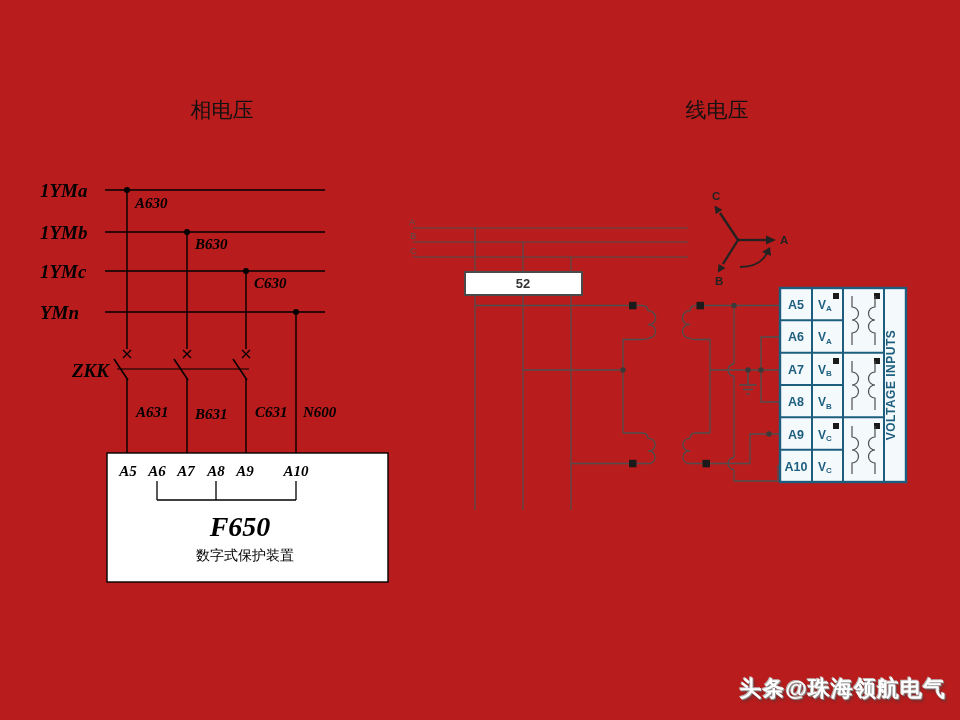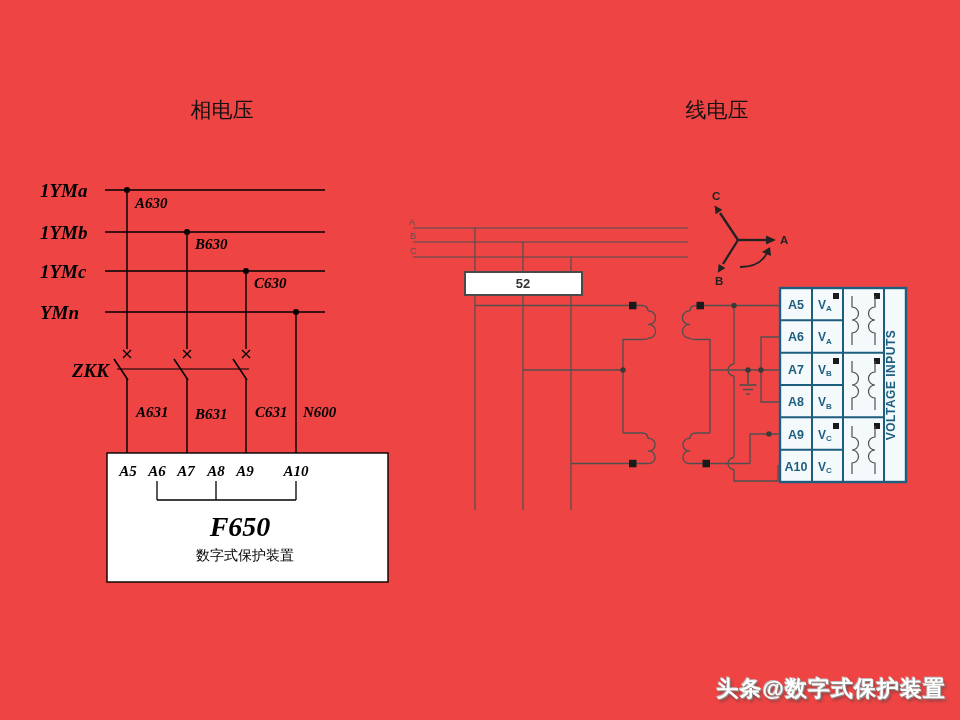--- a/index.html
+++ b/index.html
@@ -1,16 +1,16 @@
 <!DOCTYPE html>
 <html><head>
 <meta charset="utf-8">
 <style>
   html,body{margin:0;padding:0;background:#fff;}
-  #canvas{position:relative;width:960px;height:720px;background:#ef4444;overflow:hidden;
+  #canvas{position:relative;width:960px;height:720px;background:#b91c1c;overflow:hidden;
           font-family:"Liberation Sans",sans-serif;}
   svg{position:absolute;left:0;top:0;}
   .title-text{font-family:"Liberation Serif",serif;font-size:21px;fill:#111;}
   .bus-label{font-family:"Liberation Serif",serif;font-style:italic;font-weight:bold;font-size:19px;fill:#000;}
   .wire-label{font-family:"Liberation Serif",serif;font-style:italic;font-weight:bold;font-size:15px;fill:#000;}
   .term-label{font-family:"Liberation Serif",serif;font-style:italic;font-weight:bold;font-size:15px;fill:#000;}
   .device-model{font-family:"Liberation Serif",serif;font-style:italic;font-weight:bold;font-size:28px;fill:#000;}
   .device-desc{font-family:"Liberation Serif",serif;font-size:14px;fill:#000;}
   .rbus-label{font-size:9.5px;fill:#555;}
   .breaker-label{font-size:13px;font-weight:bold;fill:#333;}
@@ -248,14 +248,14 @@
       <path d="M852,361 V372 A6.5,6.5 0 1 1 852,385 A6.5,6.5 0 1 1 852,398 V410"></path>
       <path d="M875,361 V372 A6.5,6.5 0 1 0 875,385 A6.5,6.5 0 1 0 875,398 V410"></path>
       <path d="M852,426 V437 A6.5,6.5 0 1 1 852,450 A6.5,6.5 0 1 1 852,463 V474"></path>
       <path d="M875,426 V437 A6.5,6.5 0 1 0 875,450 A6.5,6.5 0 1 0 875,463 V474"></path>
     </g>
 
     <text class="blk-strip" x="895" y="385" text-anchor="middle" transform="rotate(-90 895 385)">VOLTAGE INPUTS</text>
   </g>
 </svg>
 
-<div id="watermark">头条@数字式保护装置</div>
+<div id="watermark">头条@珠海领航电气</div>
 </div>
 
 </body></html>

